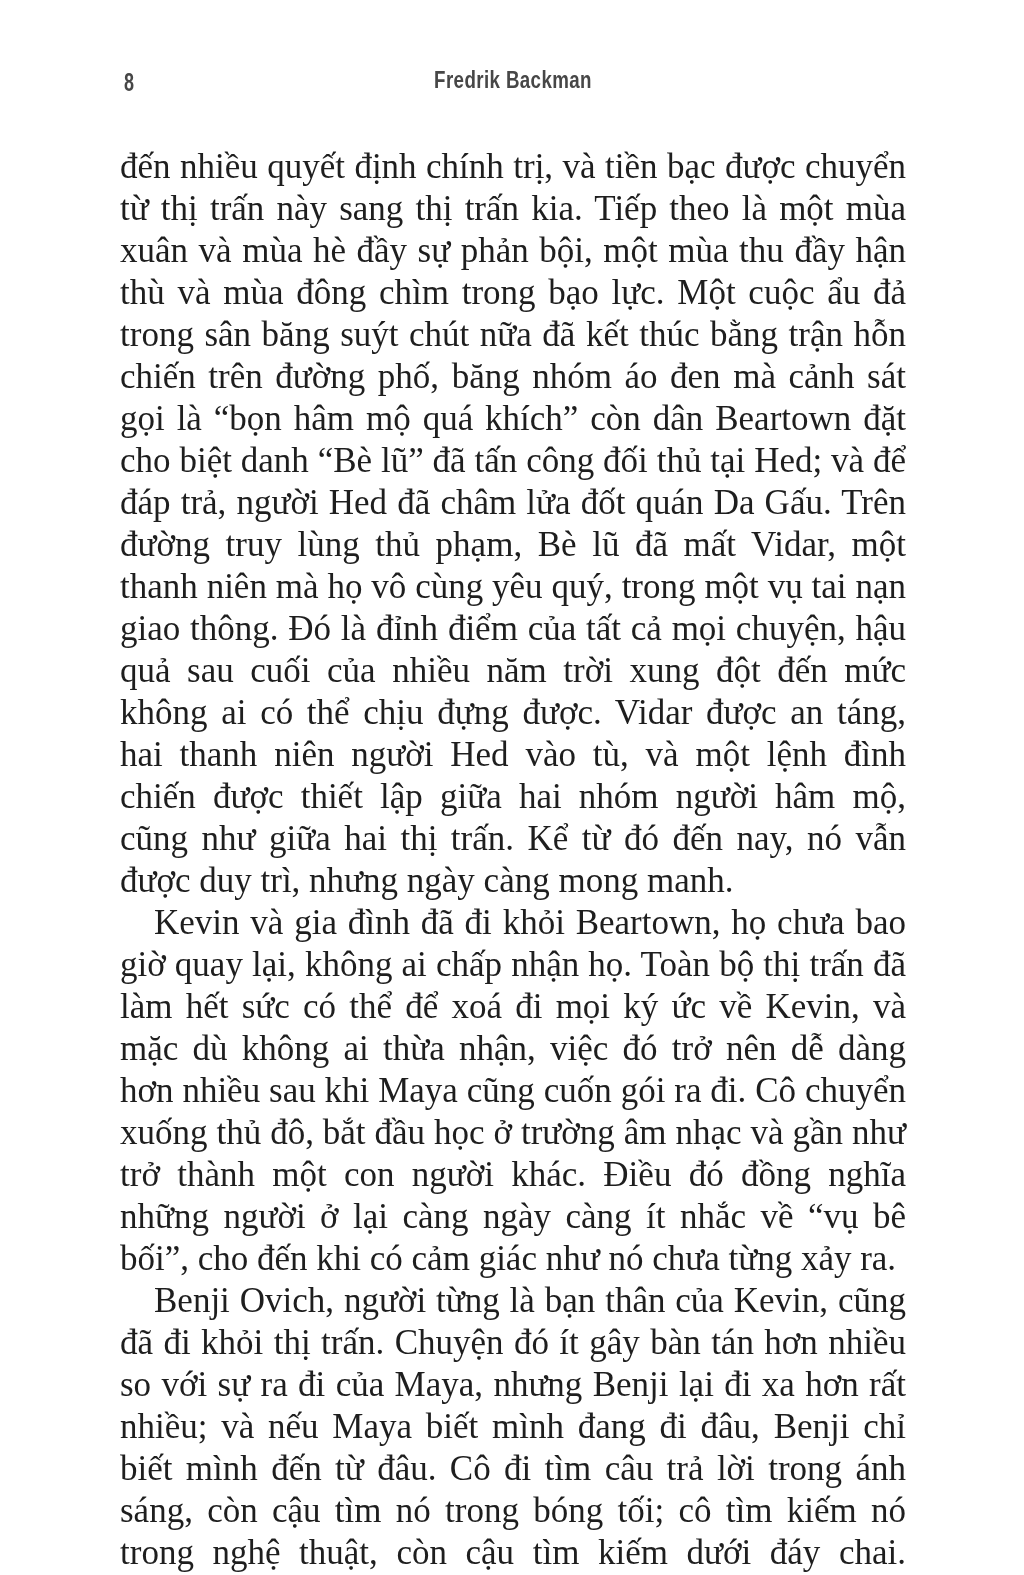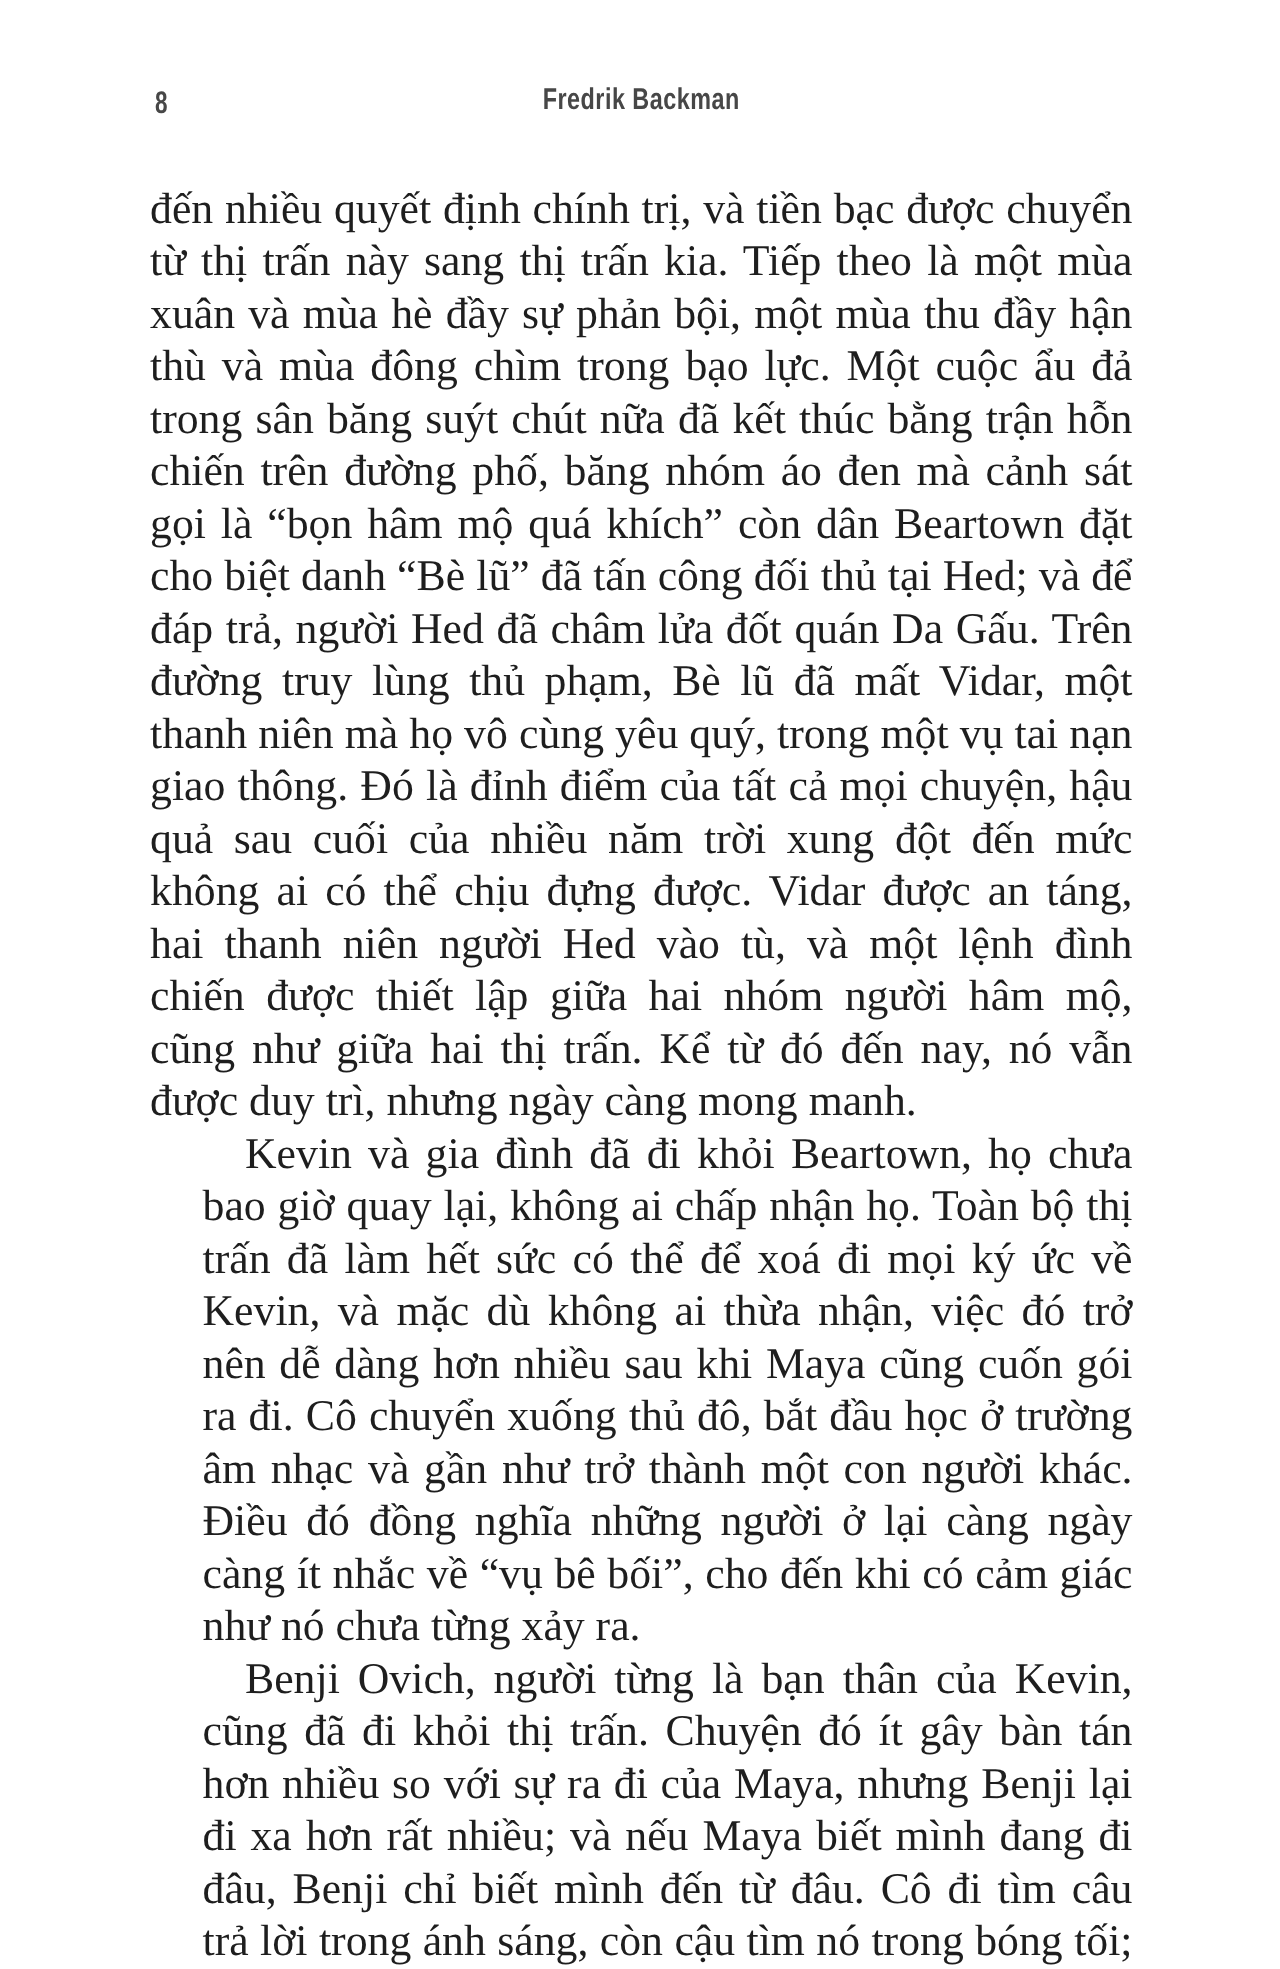--- a/index.html
+++ b/index.html
@@ -53,21 +53,20 @@
     line-height: 42px;
     color: #1e1e1e;
     text-align: justify;
   }
   .para {
     margin: 0;
     padding: 0;
   }
   .para.indent {
     text-indent: 34px;
-    margin-left: 42px;
   }
 </style>
 </head>
 <body>
 
 <div class="page">
   <header class="page-header">
     <span class="page-number">8</span>
     <span class="running-title">Fredrik Backman</span>
   </header>

